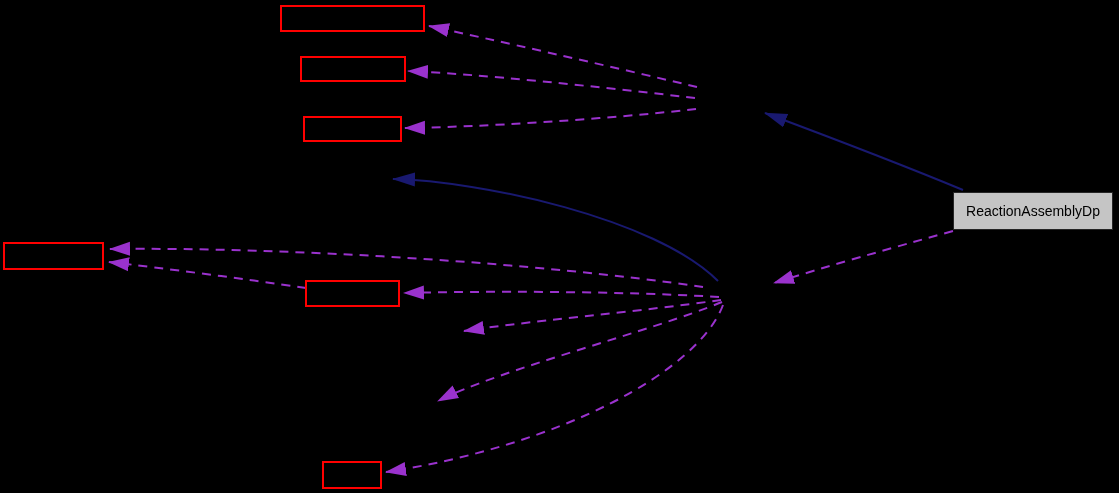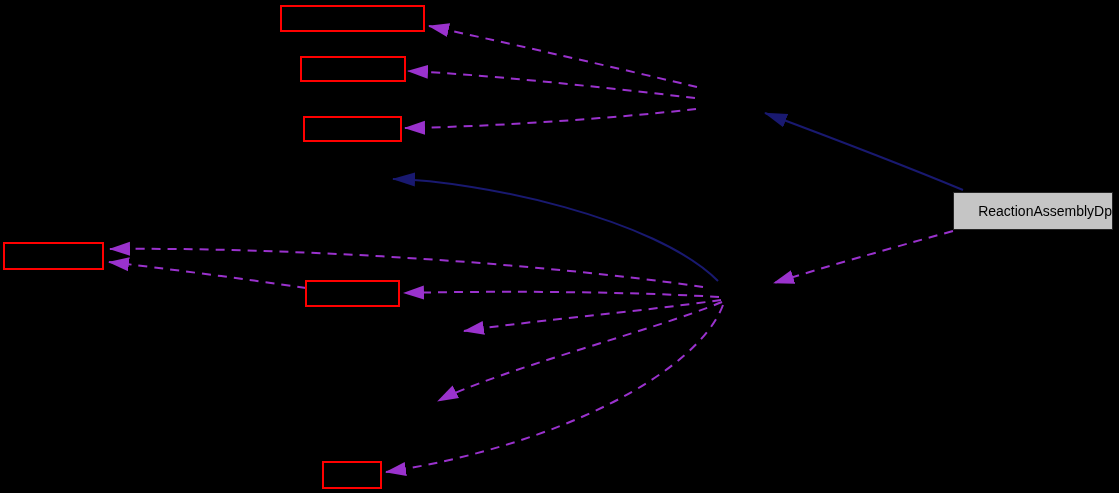--- a/index.html
+++ b/index.html
@@ -41,21 +41,21 @@
     left: 953px;
     top: 192px;
     width: 160px;
     height: 38px;
     box-sizing: border-box;
     background: #c5c5c5;
     border: 1px solid #262626;
     color: #000000;
     font-size: 14px;
     line-height: 18px;
-    text-align: right;
+    text-align: center;
     display: flex;
     flex-direction: column;
     justify-content: center;
   }
 </style>
 </head>
 <body>
 
 <div class="stage">
 

